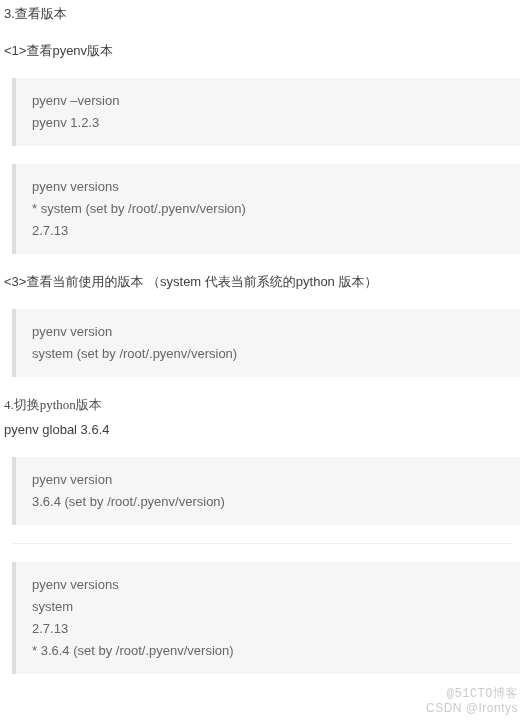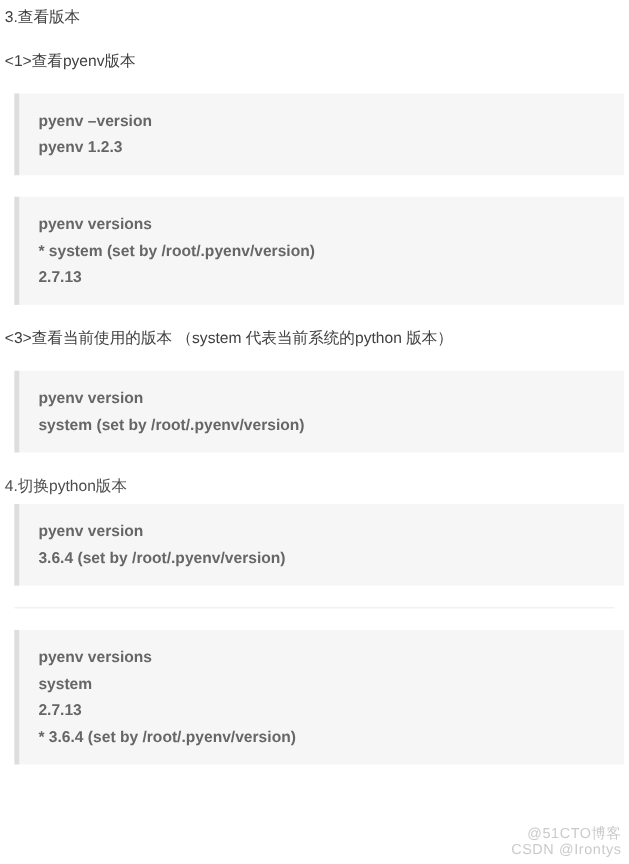--- a/index.html
+++ b/index.html
@@ -29,41 +29,41 @@
       border-left: 4px solid #ddd;
       padding: 12px 16px;
       margin: 0 0 18px 8px;
       color: #666;
       font-size: 13px;
       line-height: 1.7;
     }
     .code-line {
       display: block;
       white-space: pre-wrap;
-      font-weight: bold;
     }
     .divider {
       border: none;
       border-top: 1px solid #eee;
       margin: 18px 8px 18px 8px;
     }
     .section-heading {
       color: #4d4d4d;
       font-size: 13px;
       margin-bottom: 4px;
+      font-family: Liberation Serif, serif;
     }
     .watermark {
       position: fixed;
       right: 6px;
       font-size: 12px;
       color: rgba(150,150,150,0.5);
       letter-spacing: 0.5px;
       pointer-events: none;
     }
-    .wm1 { bottom: 16px; }
+    .wm1 { bottom: 16px; font-family: Liberation Mono, monospace; }
     .wm2 { bottom: 2px; }
   </style>
 </head>
 <body>
 
 <div class="content">
 
   <p class="para">3.查看版本</p>
 
   <p class="para">&lt;1&gt;查看pyenv版本</p>
@@ -81,20 +81,21 @@
   </div>
 
   <p class="para">&lt;3&gt;查看当前使用的版本 （system 代表当前系统的python 版本）</p>
 
   <div class="code-block">
     <span class="code-line">pyenv version</span>
     <span class="code-line">system (set by /root/.pyenv/version)</span>
   </div>
 
   <p class="section-heading">4.切换python版本</p>
+  <p class="para">pyenv global 3.6.4</p>
 
   <div class="code-block">
     <span class="code-line">pyenv version</span>
     <span class="code-line">3.6.4 (set by /root/.pyenv/version)</span>
   </div>
 
   <hr class="divider">
 
   <div class="code-block">
     <span class="code-line">pyenv versions</span>

